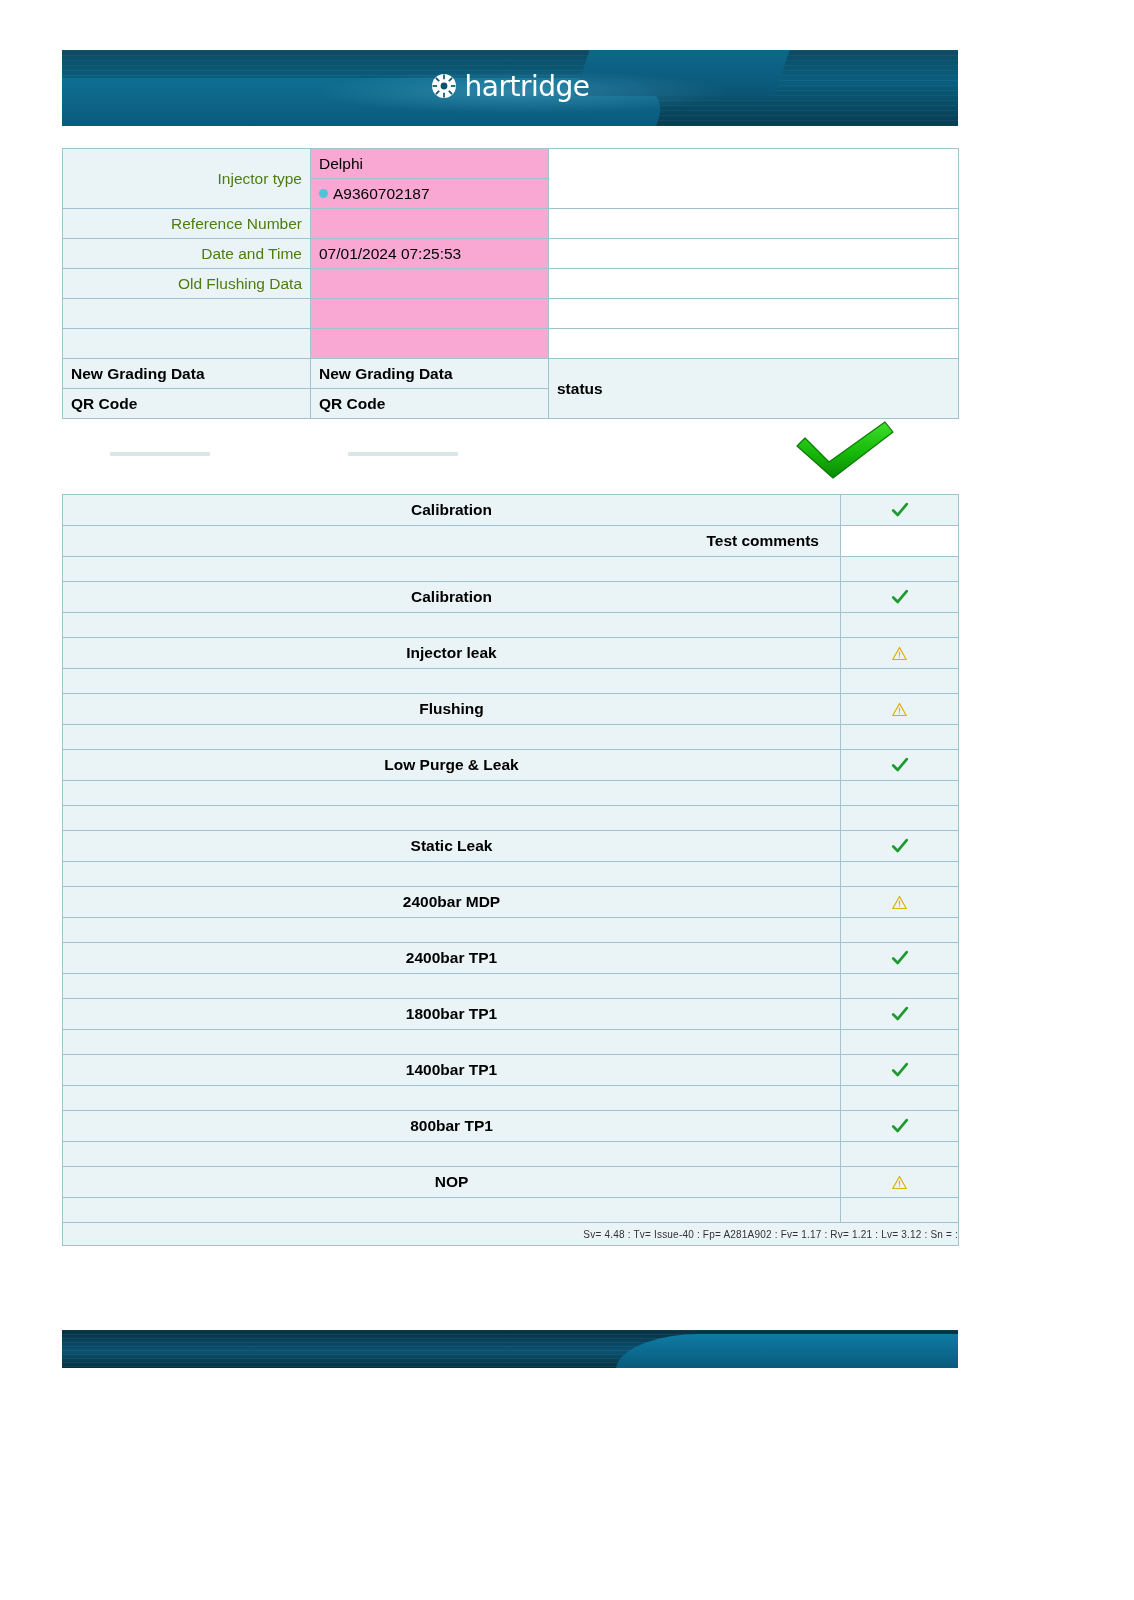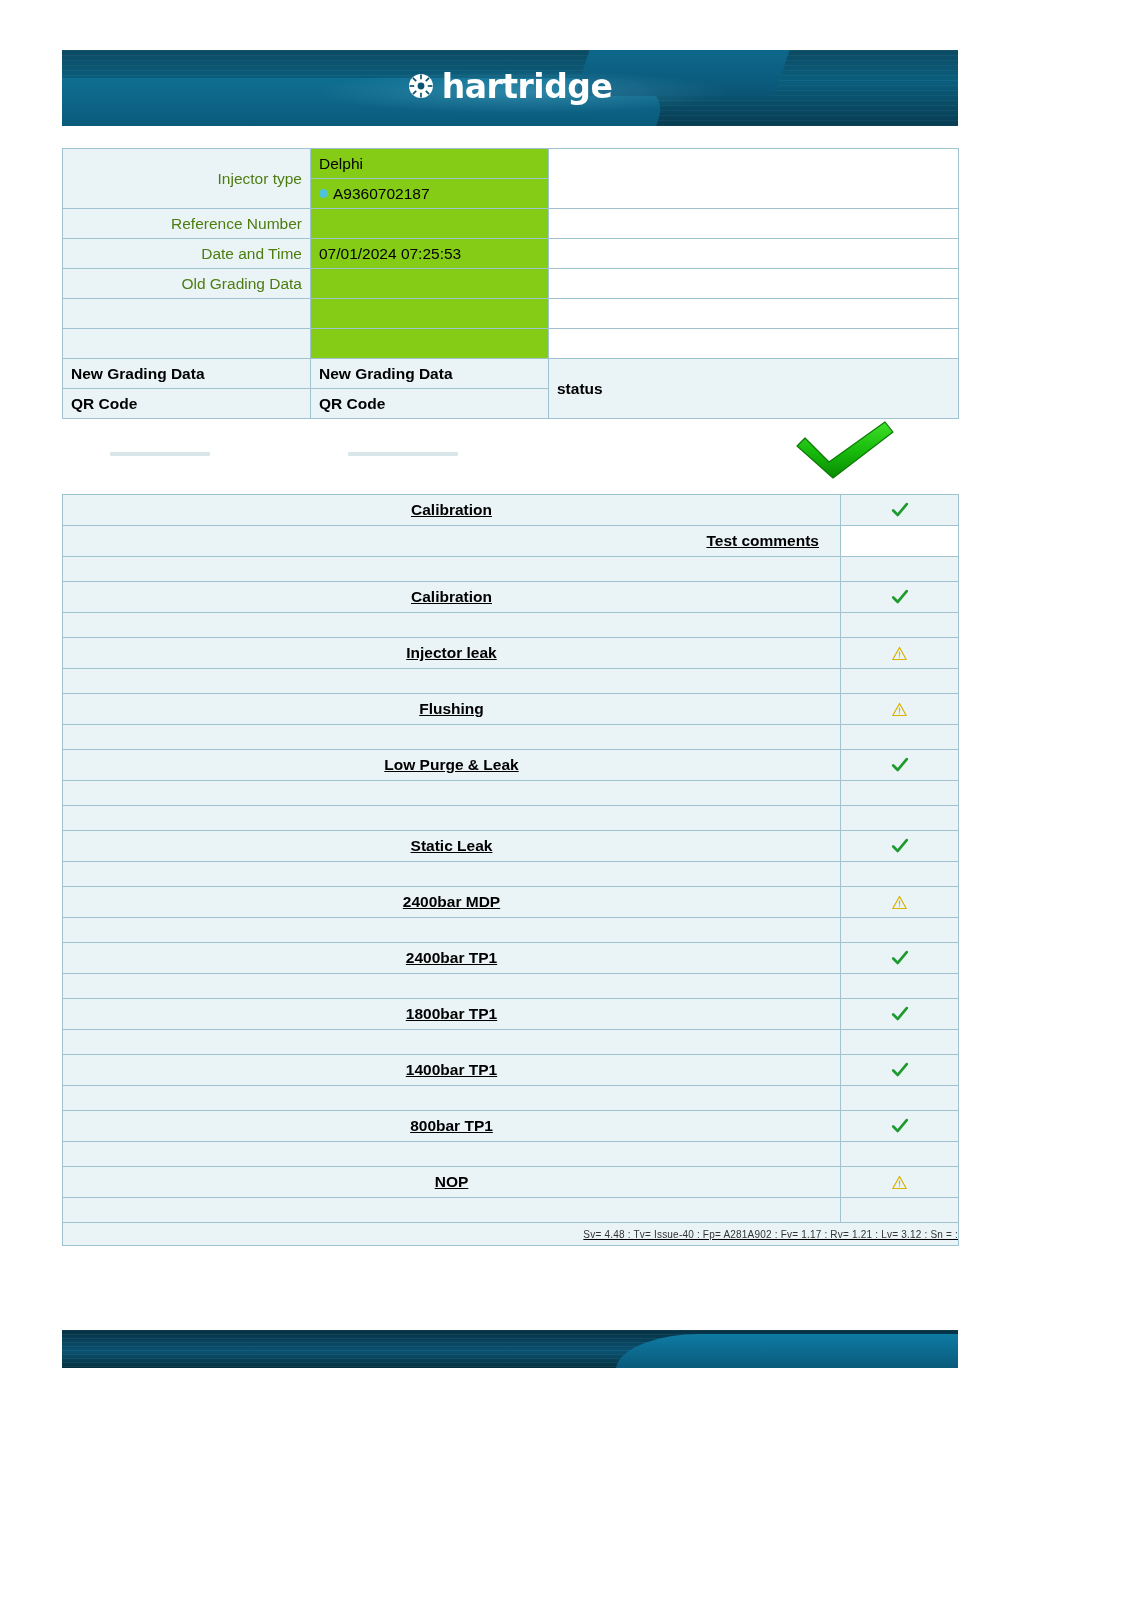--- a/index.html
+++ b/index.html
@@ -89,22 +89,22 @@
     align-items: center;
     gap: 8px;
     transform: translateY(-2px);
   }
   .logo-mark {
     width: 26px; height: 26px;
     position: relative;
   }
   .logo-text {
     color: #fff;
-    font-size: 33px;
-    font-weight: bold;
+    font-size: 28px;
+    font-weight: normal;
     letter-spacing: -0.5px;
     font-family: "DejaVu Sans", sans-serif;
   }
 
   
   .footer-band {
     position: absolute;
     left: 62px;
     top: 1330px;
     width: 896px;
@@ -150,21 +150,21 @@
     font-size: 15px;
     vertical-align: middle;
   }
   .info-table td.lbl {
     text-align: right;
     font-weight: normal;
     font-size: 15.5px;
     color: #4d7c0f;
   }
   .info-table td.val {
-    background: #84cc16;
+    background: #f9a8d4;
     text-align: left;
     font-weight: normal;
     font-size: 15.5px;
   }
   .info-table td.blank {
     background: #ffffff;
   }
   .info-table td.center-b {
     text-align: left;
     font-weight: bold;
@@ -201,21 +201,20 @@
   }
 
   
   .results {
     position: absolute;
     left: 62px;
     top: 494px;
     width: 896px;
     border-collapse: collapse;
     table-layout: fixed;
-    text-decoration: underline;
   }
   .results td {
     border: 1px solid #9fc4cf;
     background: #eaf4f7;
     padding: 0;
     font-size: 15px;
   }
   .results tr.title-row td {
     height: 30px;
     text-align: center;
@@ -312,21 +311,21 @@
         <td class="lbl">Reference Number</td>
         <td class="val"></td>
         <td class="blank"></td>
       </tr>
       <tr>
         <td class="lbl">Date and Time</td>
         <td class="val">07/01/2024 07:25:53</td>
         <td class="blank"></td>
       </tr>
       <tr>
-        <td class="lbl">Old Grading Data</td>
+        <td class="lbl">Old Flushing Data</td>
         <td class="val"></td>
         <td class="blank"></td>
       </tr>
       <tr>
         <td class="lbl"></td>
         <td class="val"></td>
         <td class="blank"></td>
       </tr>
       <tr>
         <td class="lbl"></td>

